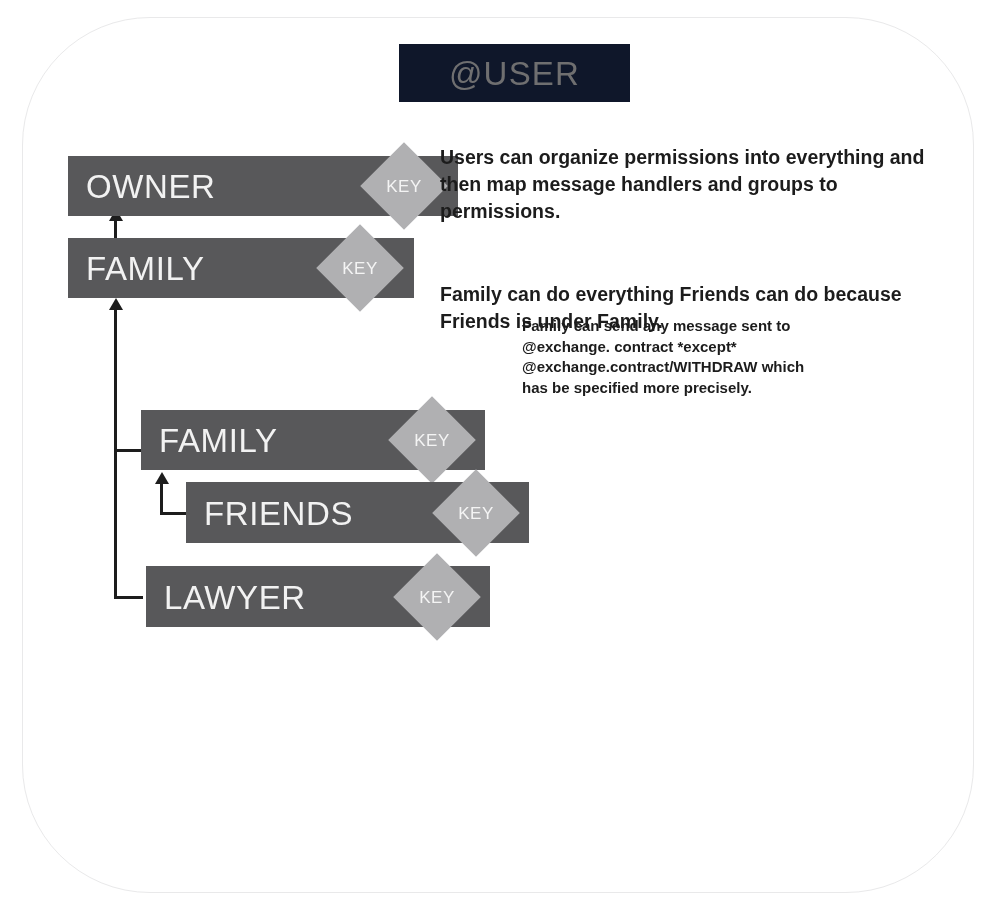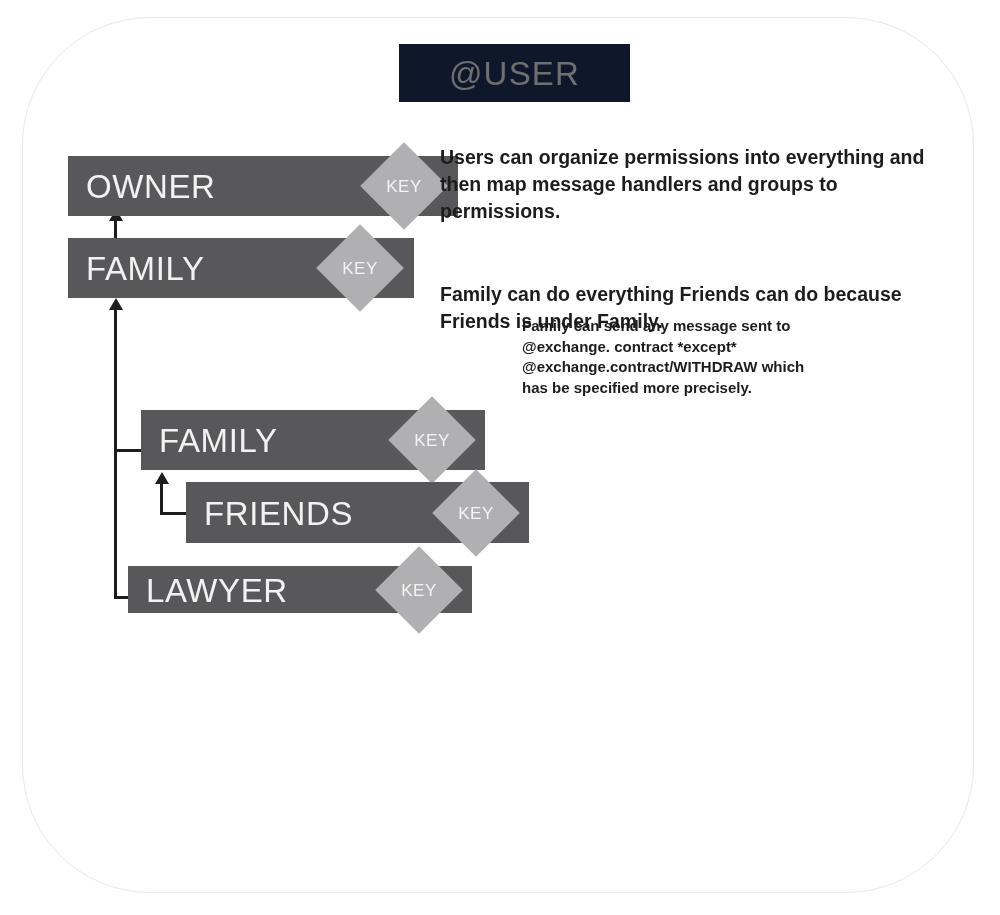--- a/index.html
+++ b/index.html
@@ -188,21 +188,21 @@
     </div>
   </div>
 
   <div class="perm-bar" style="left:186px; top:482px; width:343px; height:61px;">
     <span class="perm-label">FRIENDS</span>
     <div class="key-diamond" style="right:22px;">
       <span class="key-text">KEY</span>
     </div>
   </div>
 
-  <div class="perm-bar" style="left:128px; top:566px; width:344px; height:47px;">
+  <div class="perm-bar" style="left:146px; top:566px; width:344px; height:61px;">
     <span class="perm-label">LAWYER</span>
     <div class="key-diamond" style="right:22px;">
       <span class="key-text">KEY</span>
     </div>
   </div>
 
   <div class="note note-a">Users can organize permissions into everything and then map message handlers and groups to permissions.</div>
   <div class="note note-b">Family can do everything  Friends can do because Friends is under Family.</div>
   <div class="note note-c">Family can send any message sent to
 @exchange. contract  *except*

